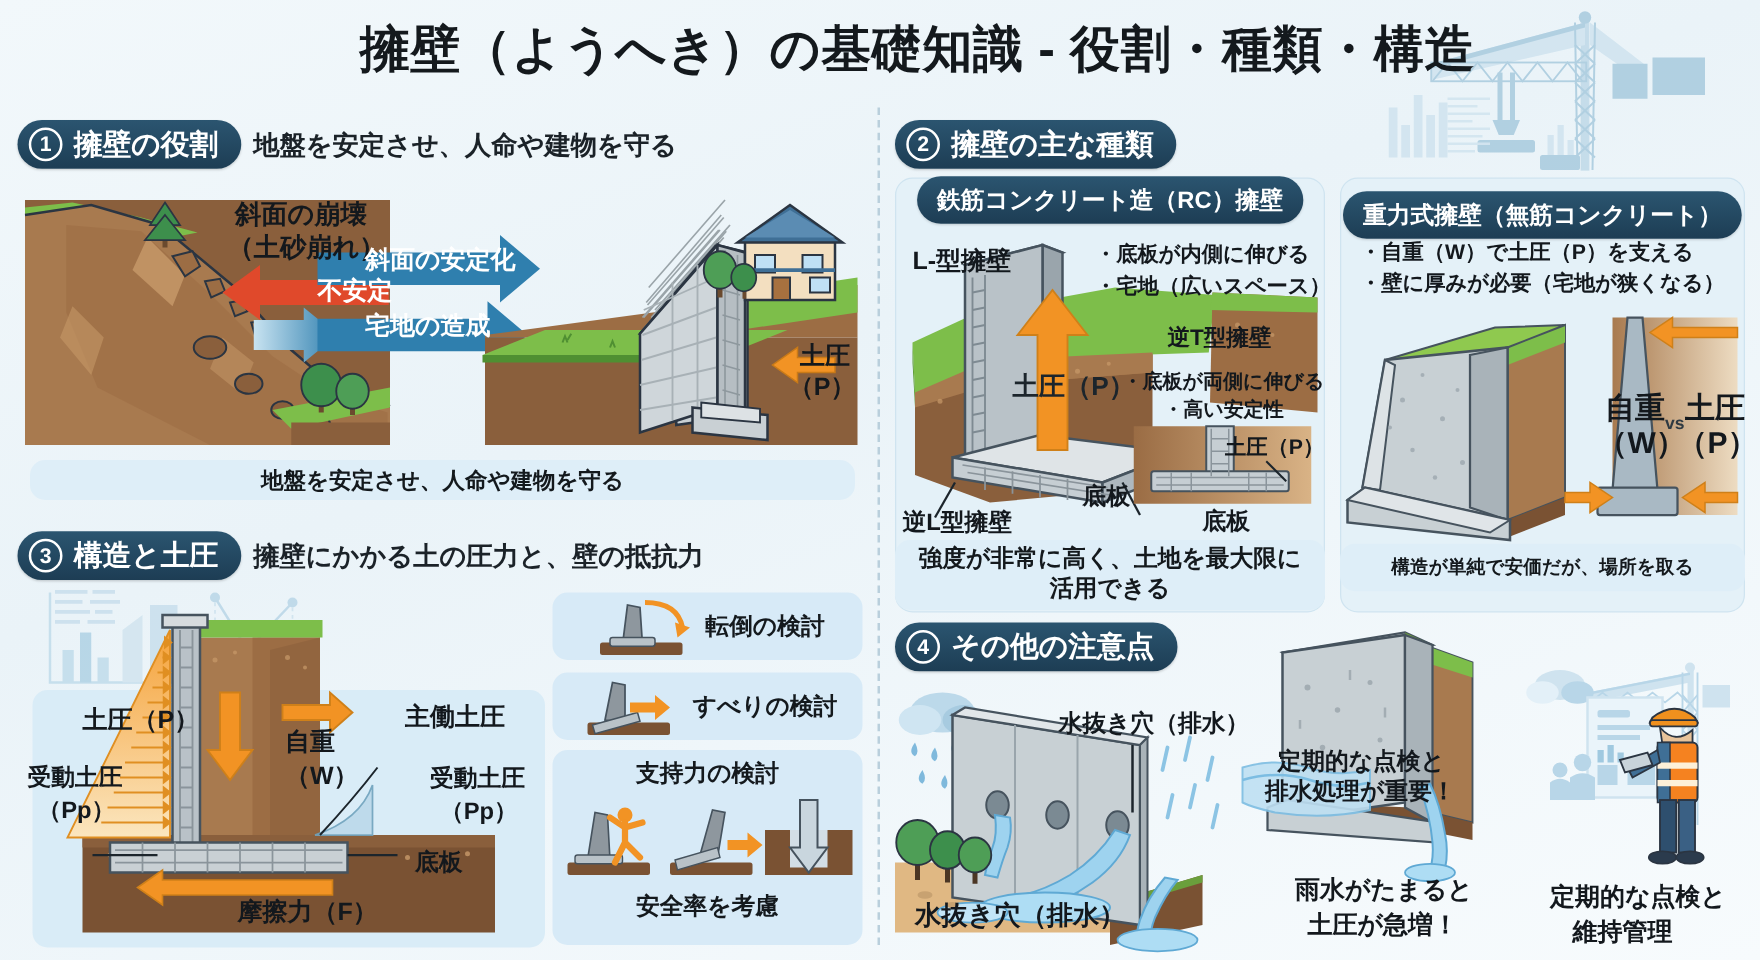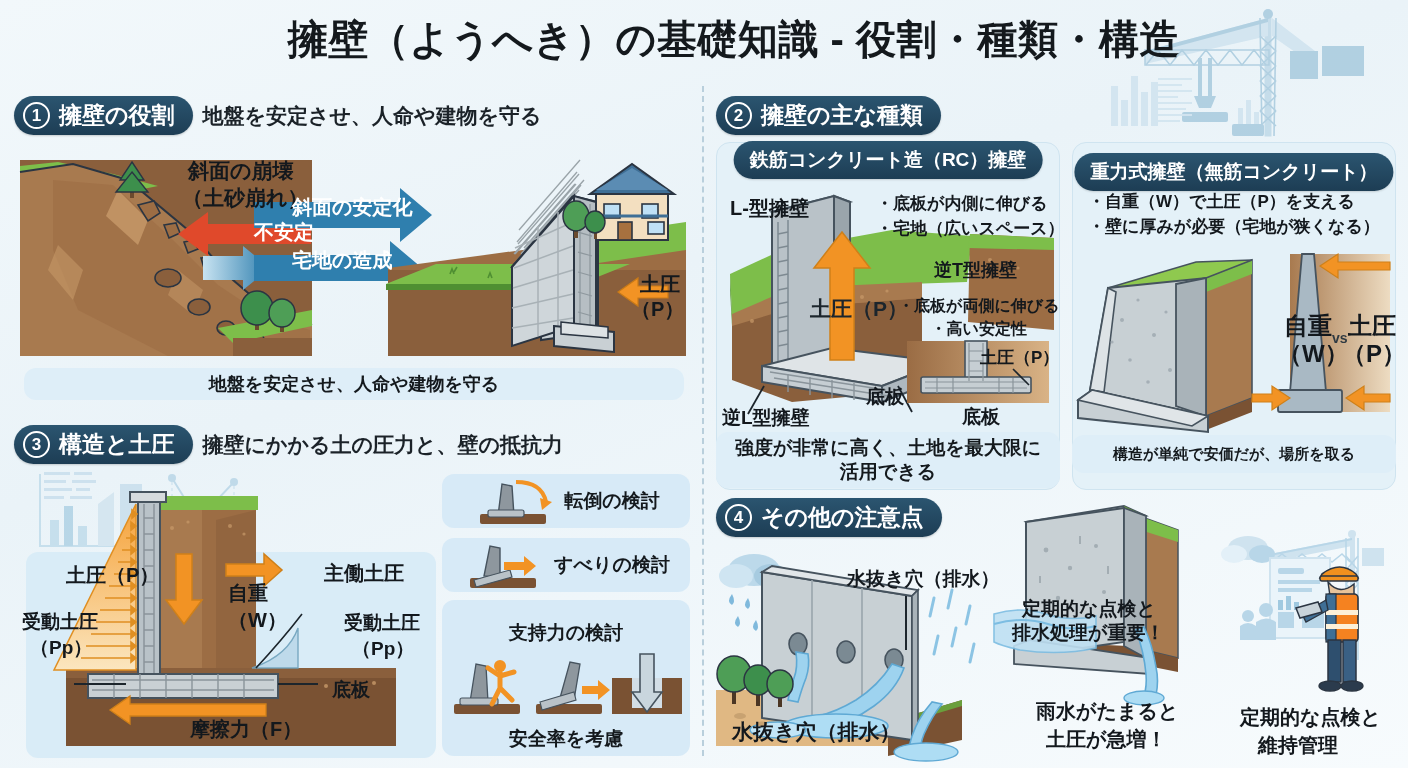--- a/index.html
+++ b/index.html
@@ -586,21 +586,21 @@
   <div class="chk" style="left:442px; top:538px; width:248px; height:54px;">
     <svg width="92" height="50" viewBox="0 0 92 50">
       <rect x="8" y="38" width="66" height="10" rx="2" fill="#7a5233"></rect>
       <path d="M22 36 L28 6 L38 8 L38 38 Z" fill="#8e979e" stroke="#46535e" stroke-width="1.4"></path>
       <path d="M12 40 L48 30 L50 37 L14 47 Z" fill="#b9c2c8" stroke="#46535e" stroke-width="1.2"></path>
       <path d="M42 22 L62 22 L62 16 L74 26 L62 36 L62 30 L42 30 Z" fill="#f29324"></path>
     </svg>
     <span class="txt">すべりの検討</span>
   </div>
 
-  <div class="chk" style="left:442px; top:600px; width:248px; height:156px; flex-direction:column; justify-content:flex-start; padding-top:20px;">
+  <div class="chk" style="left:442px; top:600px; width:248px; height:156px; flex-direction:column; justify-content:flex-start; padding-top:6px;">
     <span class="txt" style="margin-bottom:2px;">支持力の検討</span>
     <svg width="236" height="74" viewBox="0 0 236 74">
 
       <g>
         <rect x="6" y="56" width="66" height="10" rx="2" fill="#7a5233"></rect>
         <path d="M22 54 L28 16 L38 18 L40 54 Z" fill="#8e979e" stroke="#46535e" stroke-width="1.3"></path>
         <rect x="12" y="50" width="38" height="7" rx="2" fill="#b9c2c8" stroke="#46535e" stroke-width="1.1"></rect>
         <circle cx="52" cy="18" r="6" fill="#f29324"></circle>
         <path d="M52 24 L52 40 M52 28 L40 20 M52 28 L66 24 M52 40 L44 56 M52 40 L64 52" stroke="#f29324" stroke-width="5" fill="none" stroke-linecap="round"></path>
       </g>

